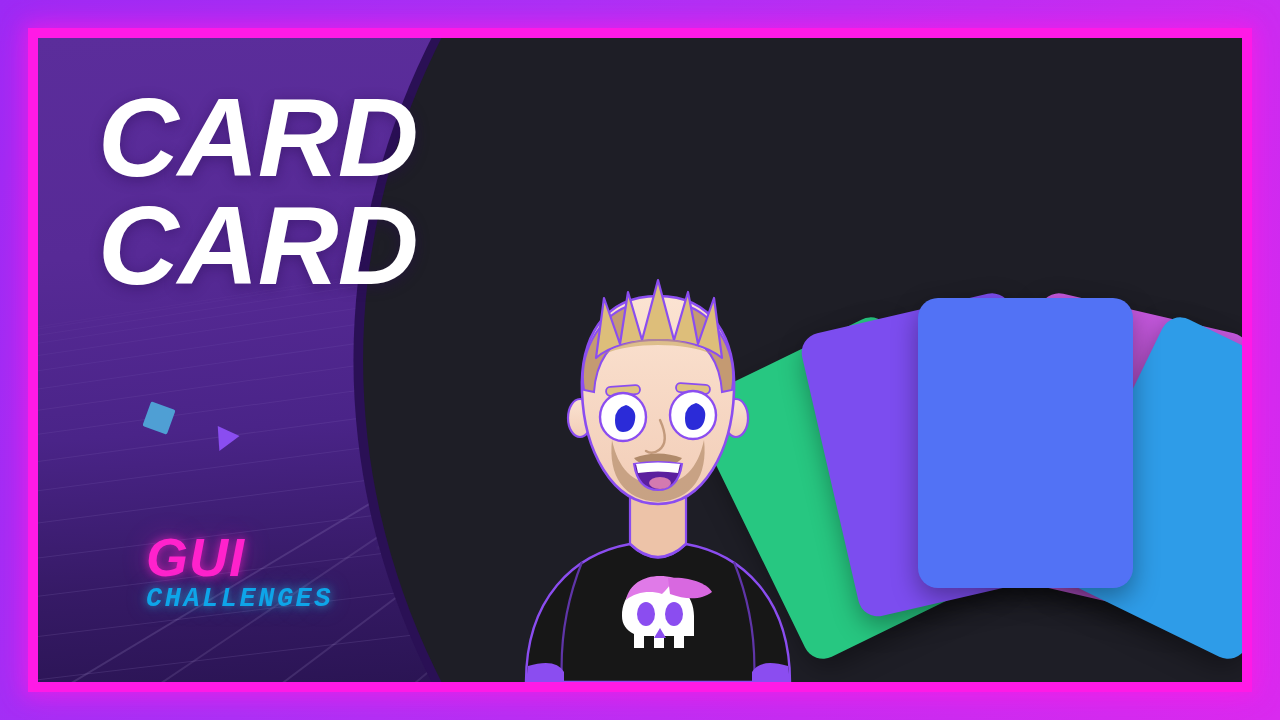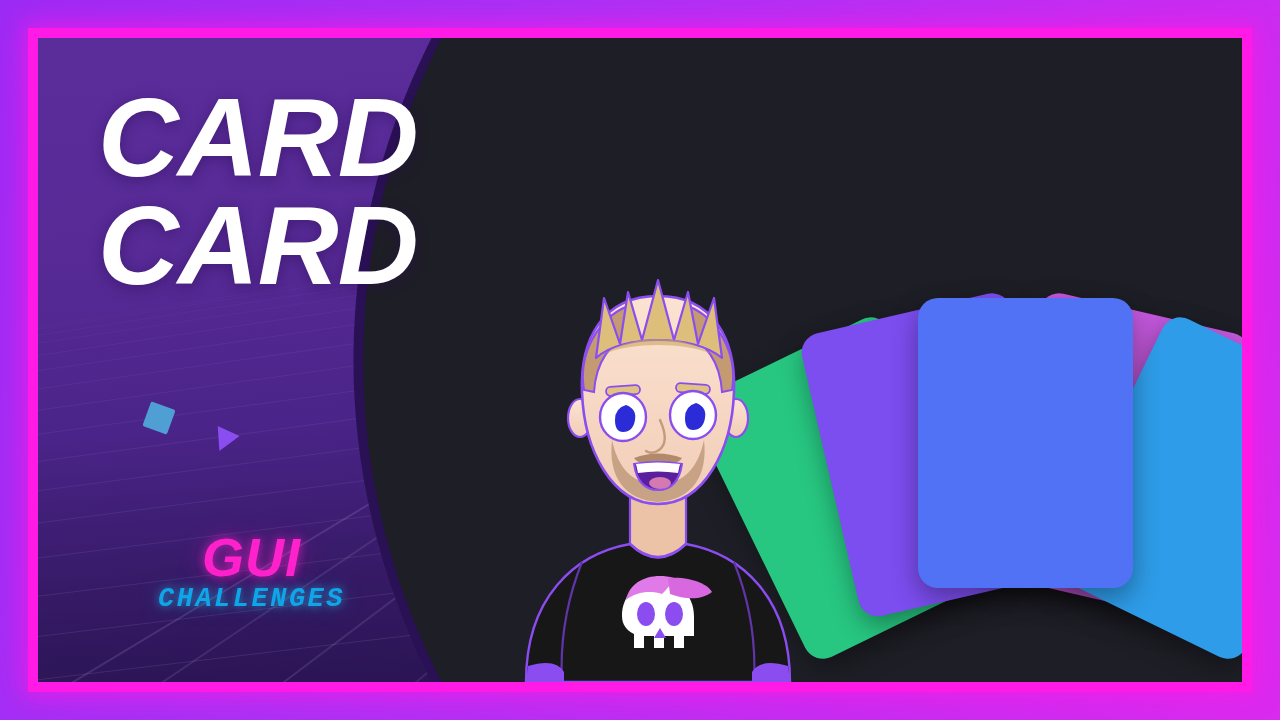--- a/index.html
+++ b/index.html
@@ -55,21 +55,21 @@
   
   #title{
     position:absolute;left:60px;top:46px;z-index:12;
     color:#fff;font-weight:700;font-size:112px;line-height:.96;
     letter-spacing:-1px;font-family:"Liberation Sans",sans-serif;
     text-shadow:0 3px 14px rgba(40,10,80,.45);
   }
   #title .line{display:block;}
 
   
-  #logo{position:absolute;left:120px;bottom:68px;z-index:12;text-align:center;}
+  #logo{position:absolute;left:108px;bottom:68px;z-index:12;}
   #logo-gui{
     font-size:54px;font-weight:700;line-height:.9;letter-spacing:1px;color:#ff22cc;
     text-shadow:0 0 10px rgba(255,34,204,.65),0 0 26px rgba(255,34,204,.4);
   }
   #logo-challenges{
     font-size:27px;font-weight:700;letter-spacing:2.5px;color:#22c9f2;margin-top:2px;
     font-family:"Liberation Mono",monospace;
     text-shadow:0 0 9px rgba(34,201,242,.6),0 0 22px rgba(34,201,242,.35);
   }
 

